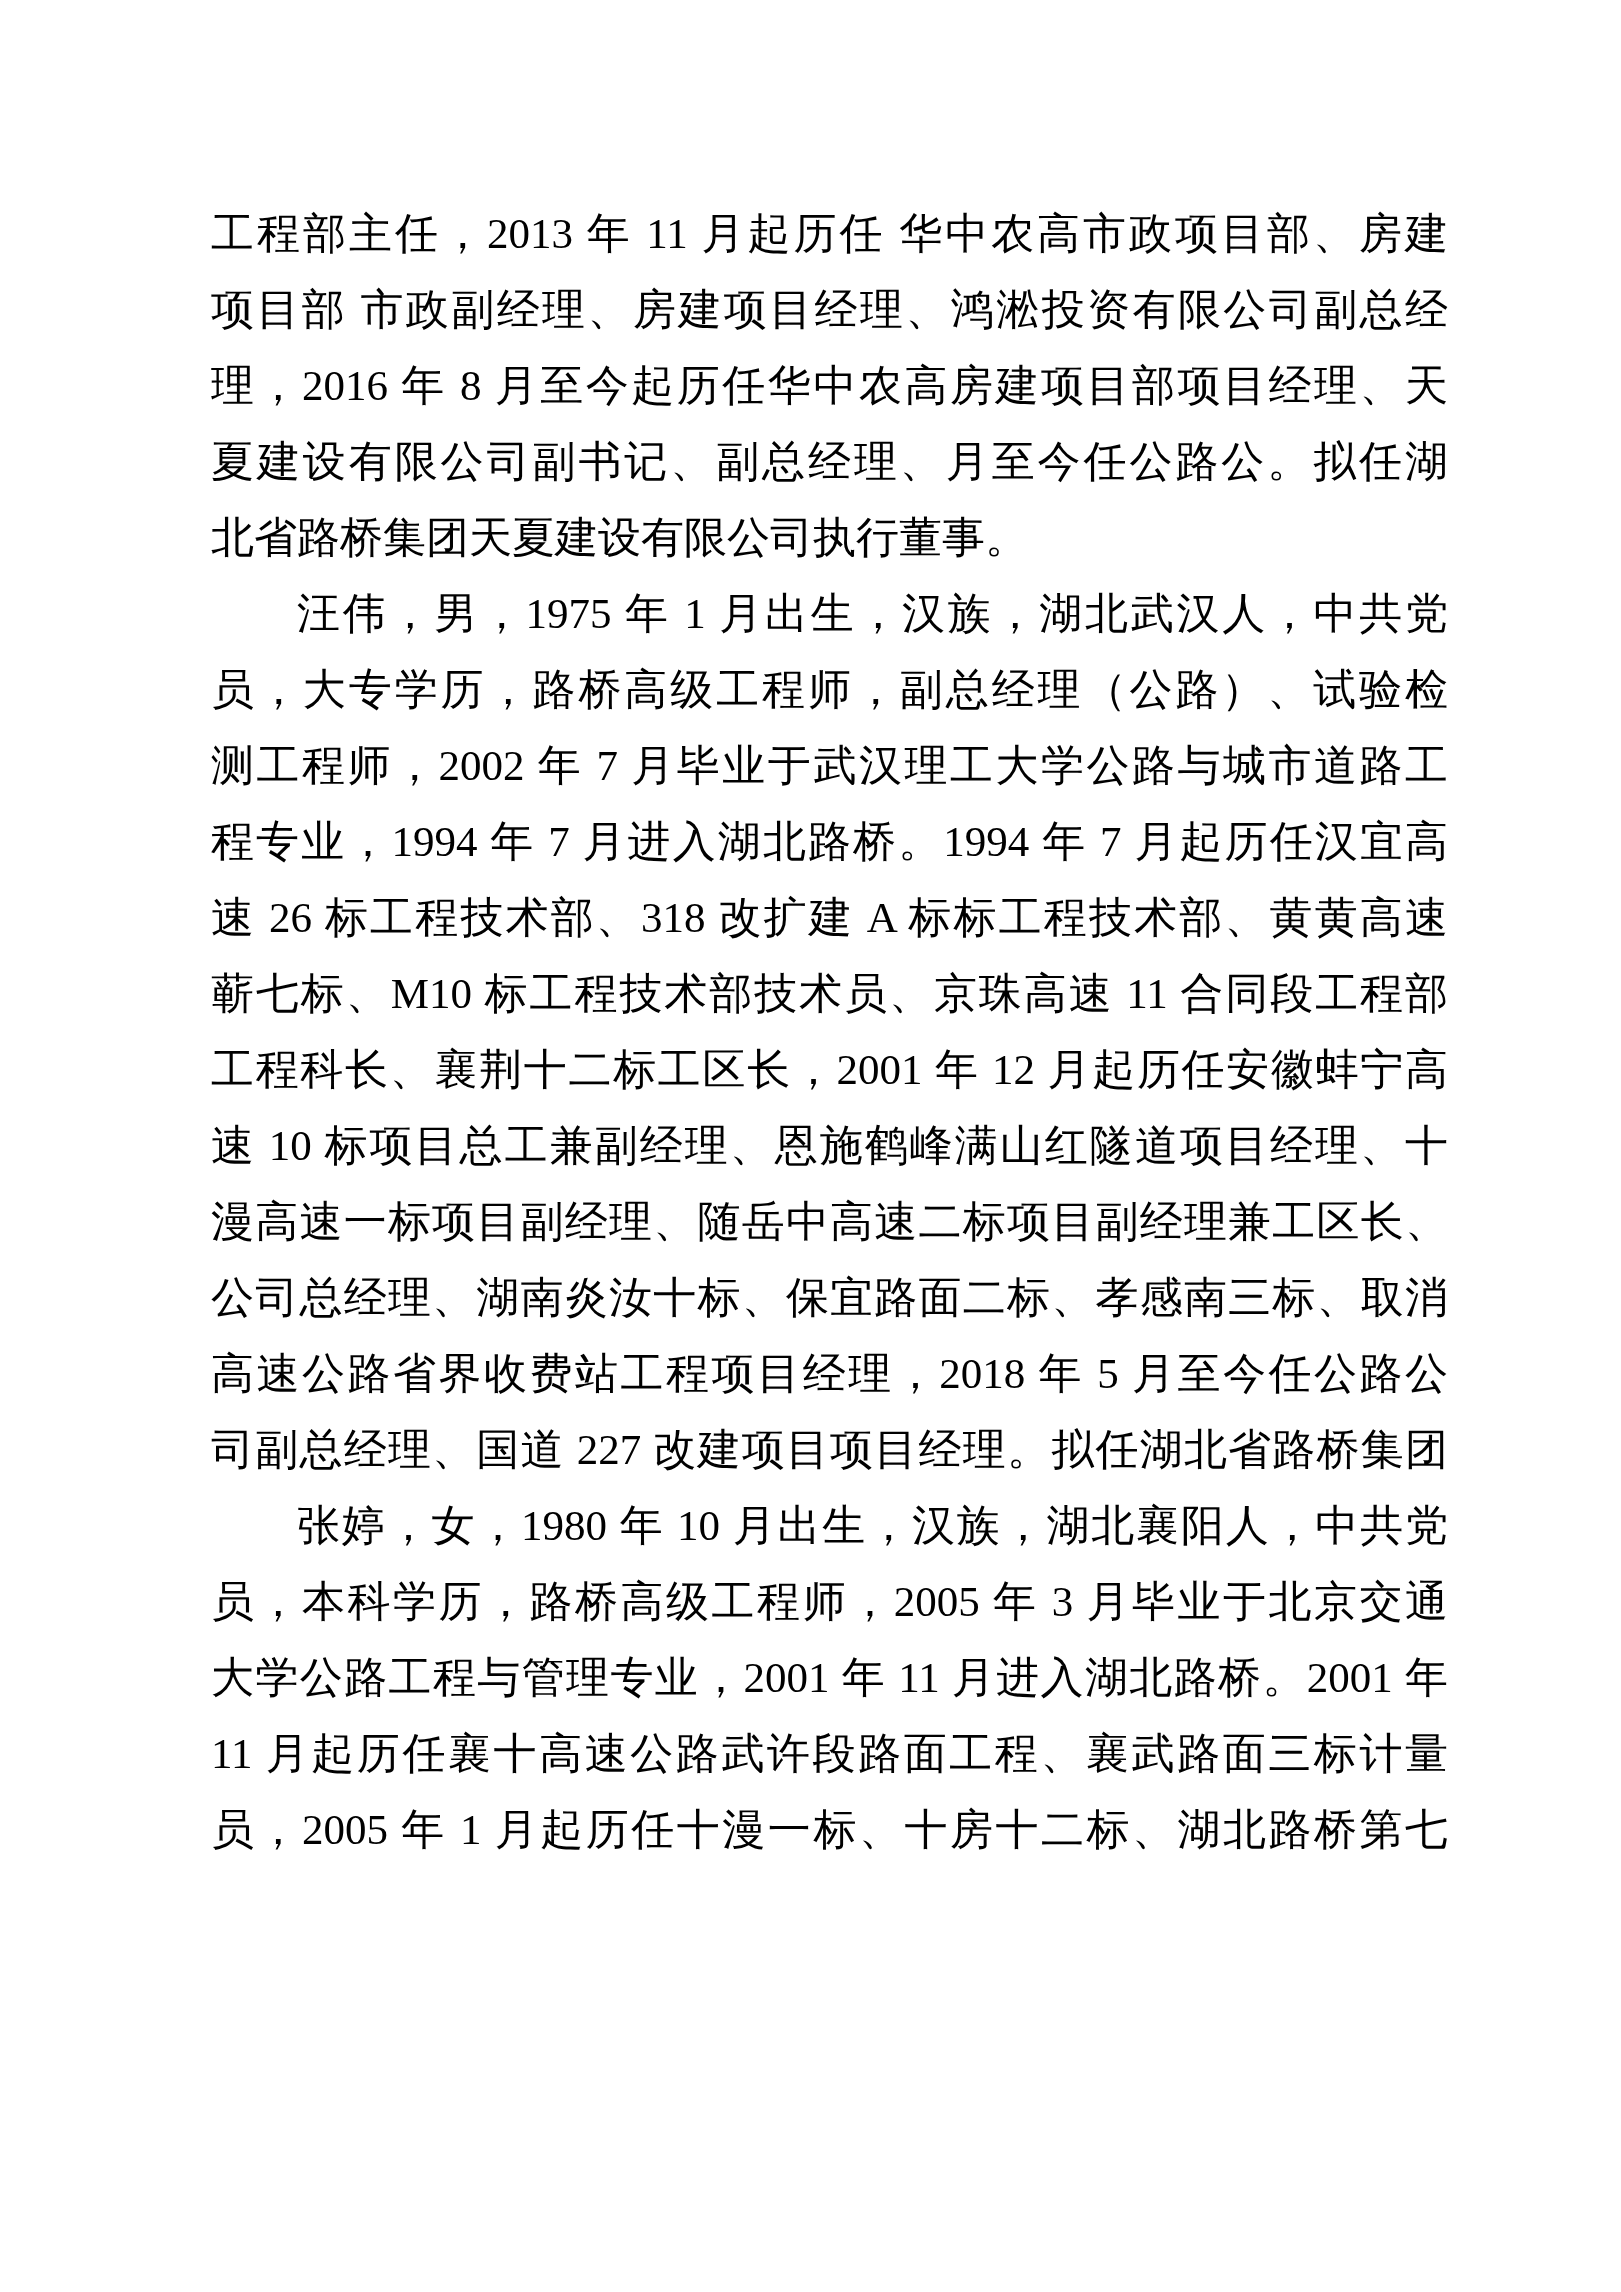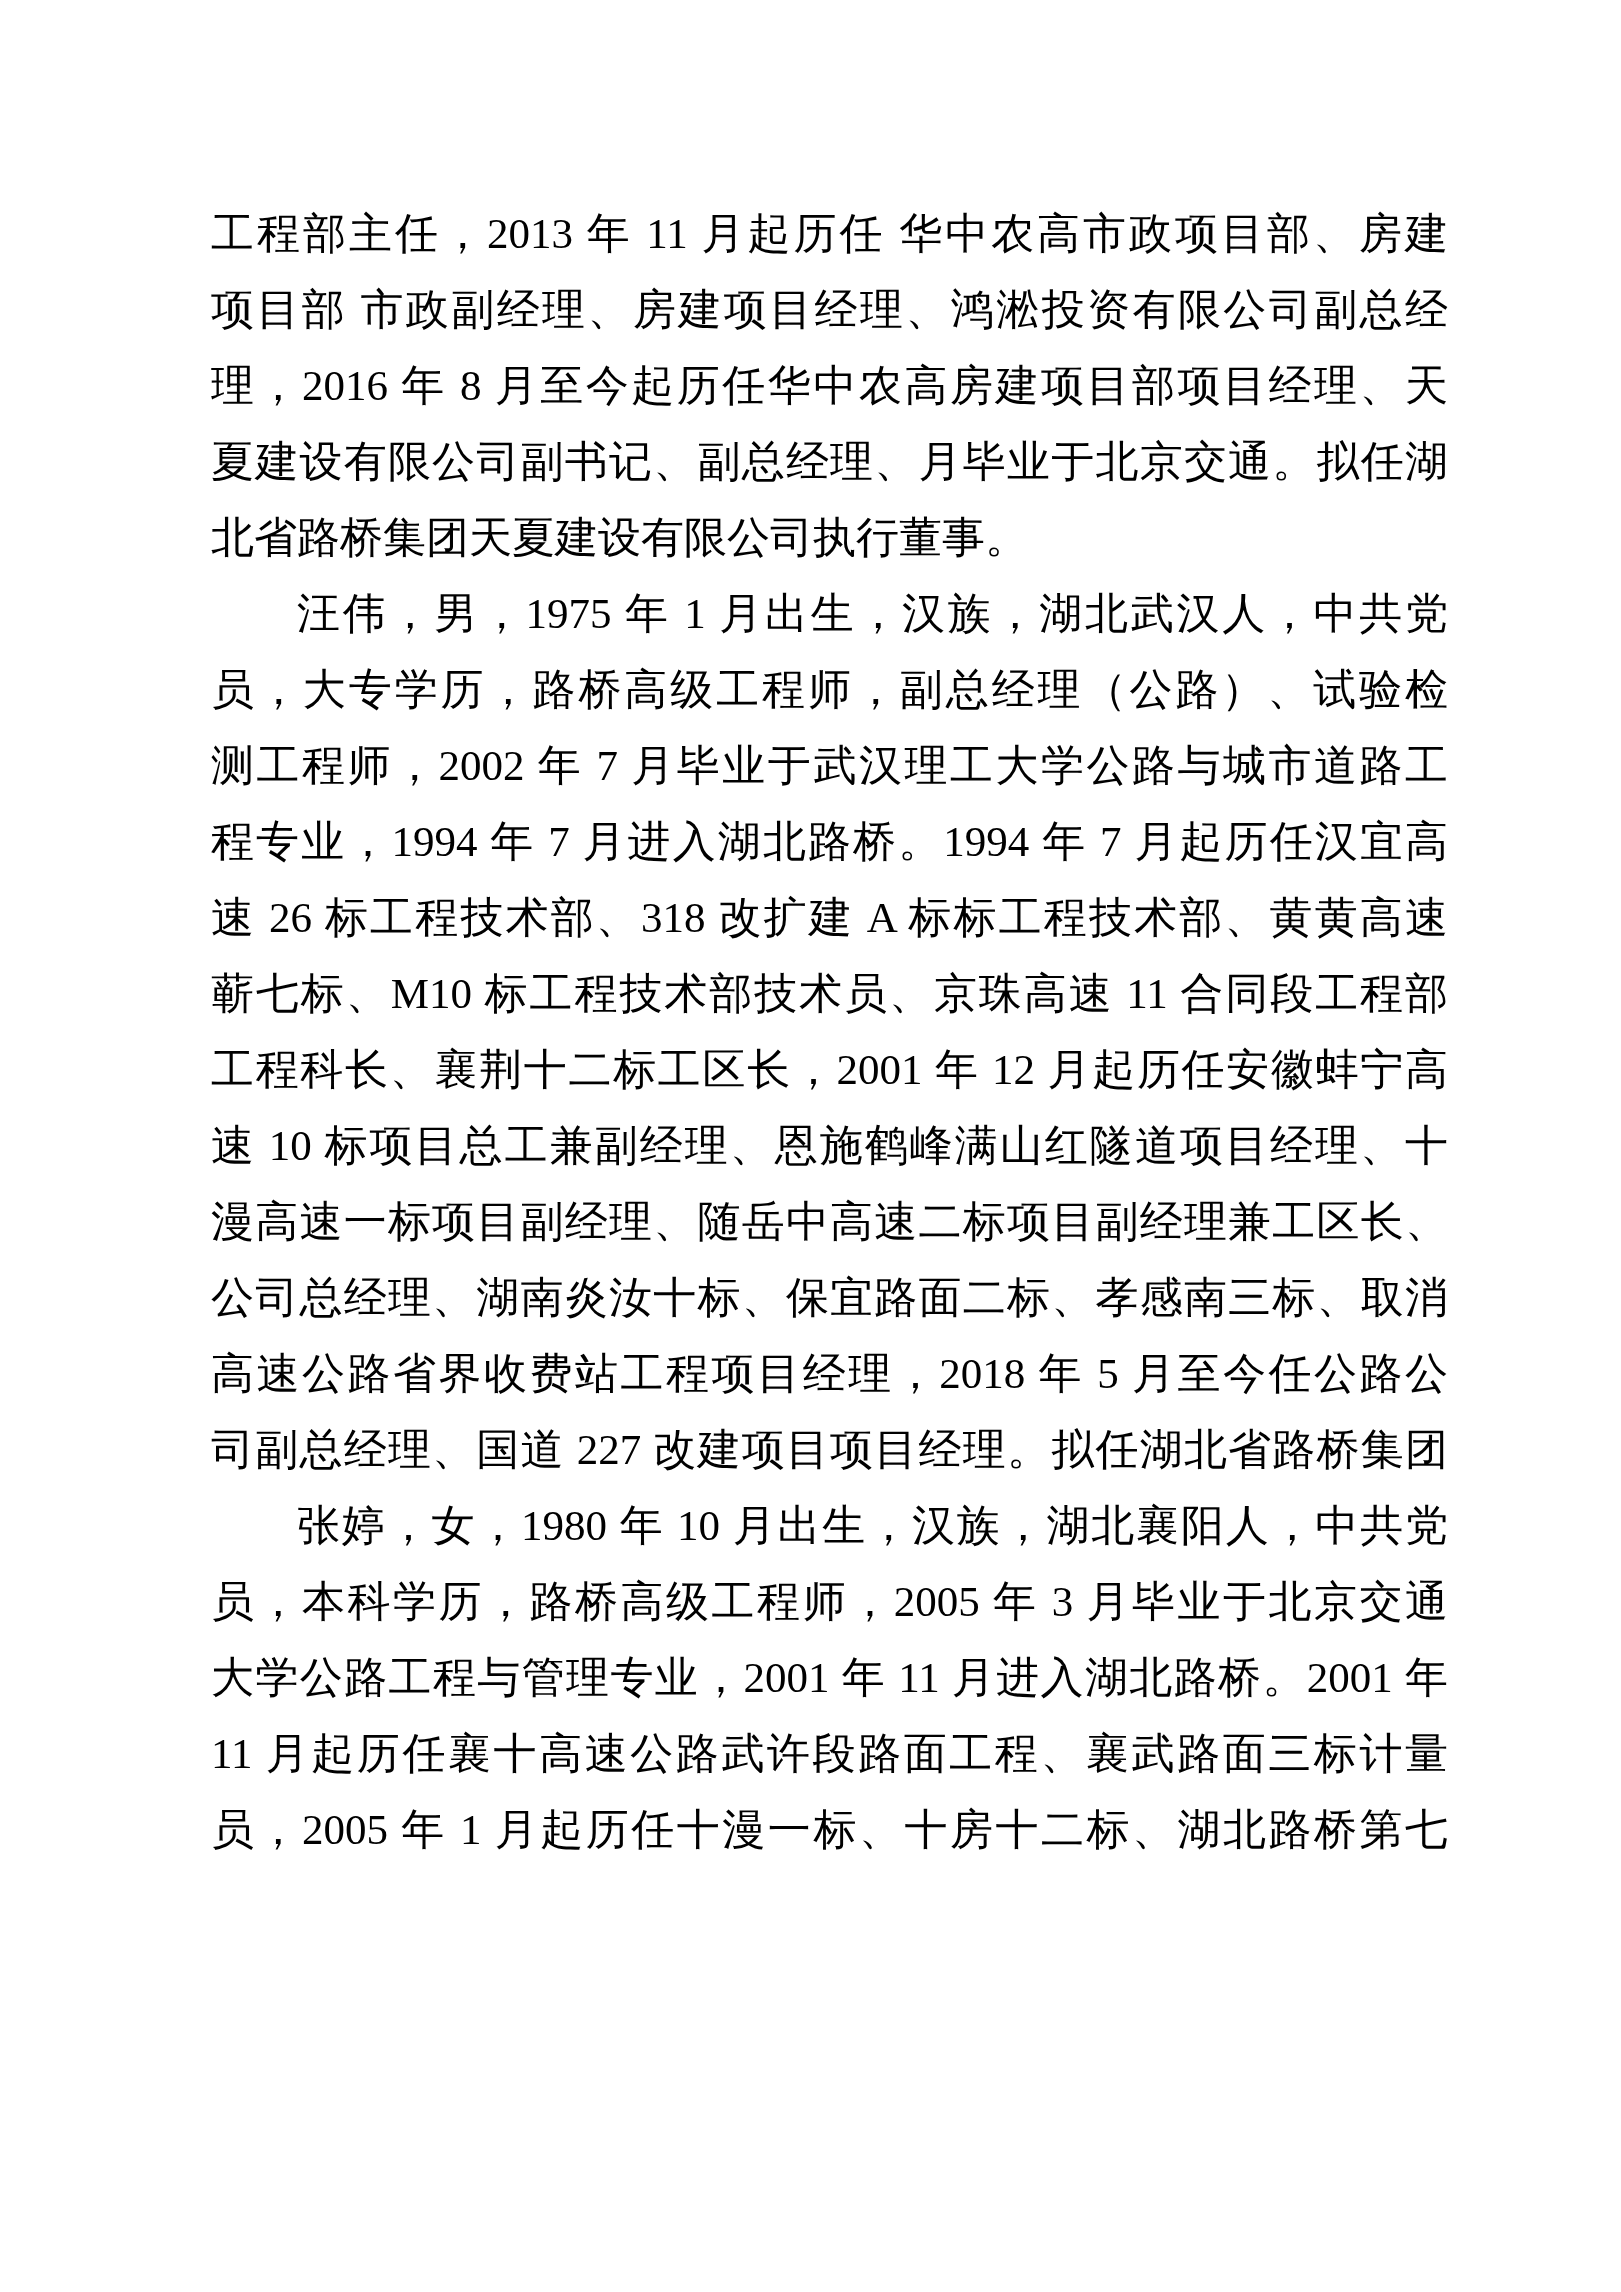--- a/index.html
+++ b/index.html
@@ -41,21 +41,21 @@
   }
 </style>
 </head>
 <body>
 
 <div class="page">
   <div class="textblock" style="color: rgb(0, 0, 0);">
       <div class="line">工程部主任，2013 年 11 月起历任 华中农高市政项目部、房建</div>
       <div class="line">项目部 市政副经理、房建项目经理、鸿淞投资有限公司副总经</div>
       <div class="line">理，2016 年 8 月至今起历任华中农高房建项目部项目经理、天</div>
-      <div class="line">夏建设有限公司副书记、副总经理、月毕业于北京交通。拟任湖</div>
+      <div class="line">夏建设有限公司副书记、副总经理、月至今任公路公。拟任湖</div>
       <div class="line short">北省路桥集团天夏建设有限公司执行董事。</div>
       <div class="line indent">汪伟，男，1975 年 1 月出生，汉族，湖北武汉人，中共党</div>
       <div class="line">员，大专学历，路桥高级工程师，副总经理（公路）、试验检</div>
       <div class="line">测工程师，2002 年 7 月毕业于武汉理工大学公路与城市道路工</div>
       <div class="line">程专业，1994 年 7 月进入湖北路桥。1994 年 7 月起历任汉宜高</div>
       <div class="line">速 26 标工程技术部、318 改扩建 A 标标工程技术部、黄黄高速</div>
       <div class="line">蕲七标、M10 标工程技术部技术员、京珠高速 11 合同段工程部</div>
       <div class="line">工程科长、襄荆十二标工区长，2001 年 12 月起历任安徽蚌宁高</div>
       <div class="line">速 10 标项目总工兼副经理、恩施鹤峰满山红隧道项目经理、十</div>
       <div class="line">漫高速一标项目副经理、随岳中高速二标项目副经理兼工区长、</div>

